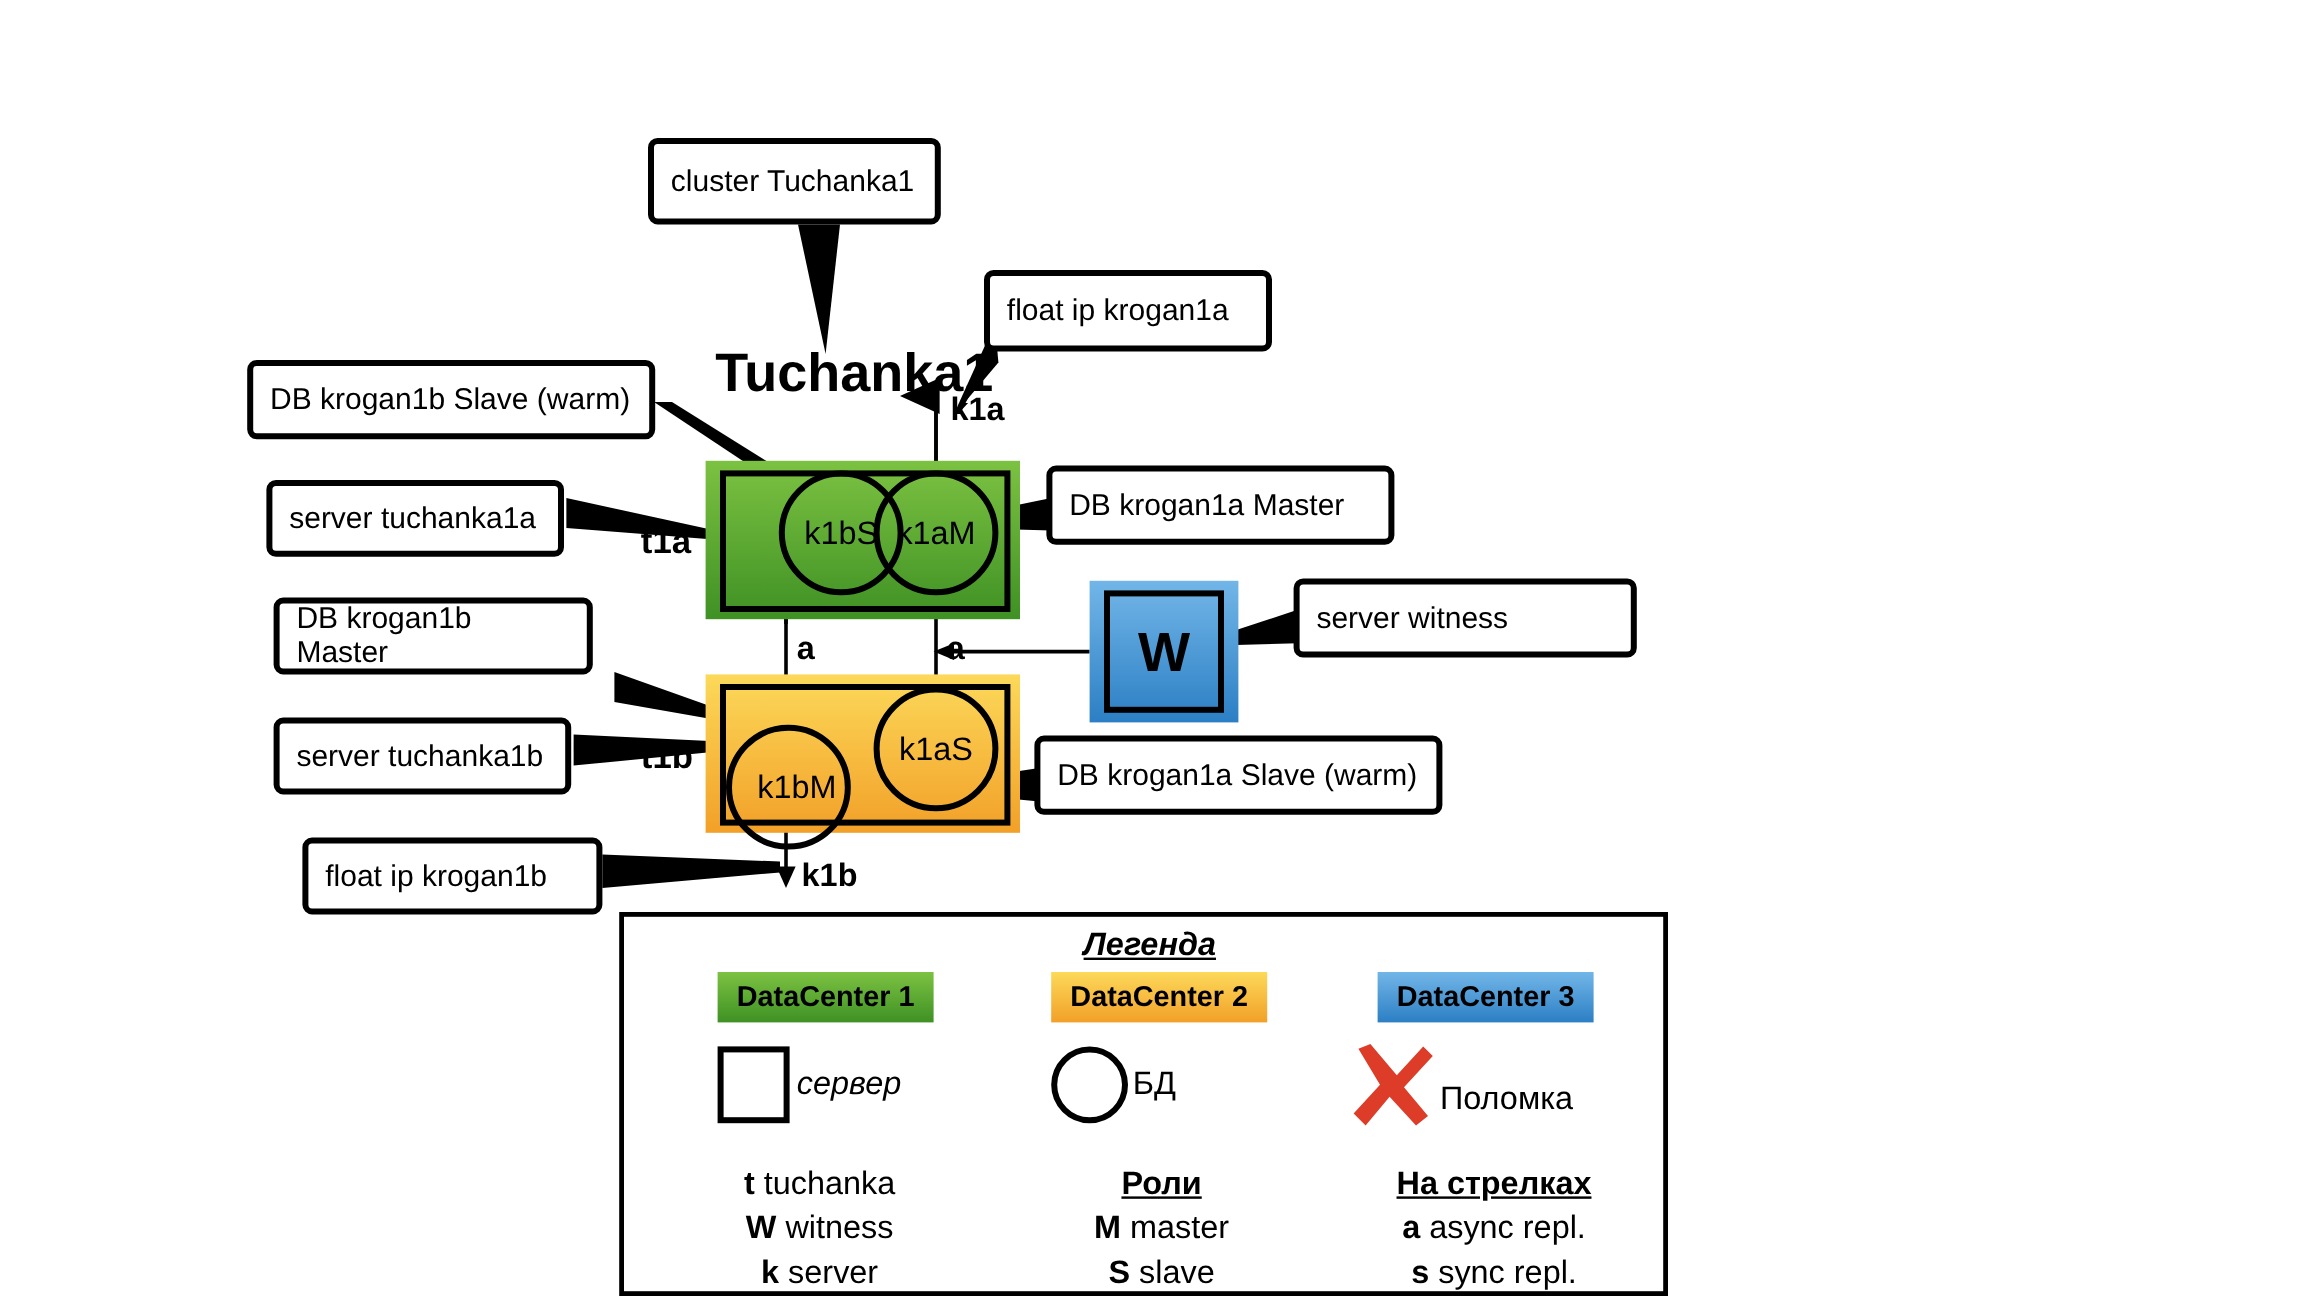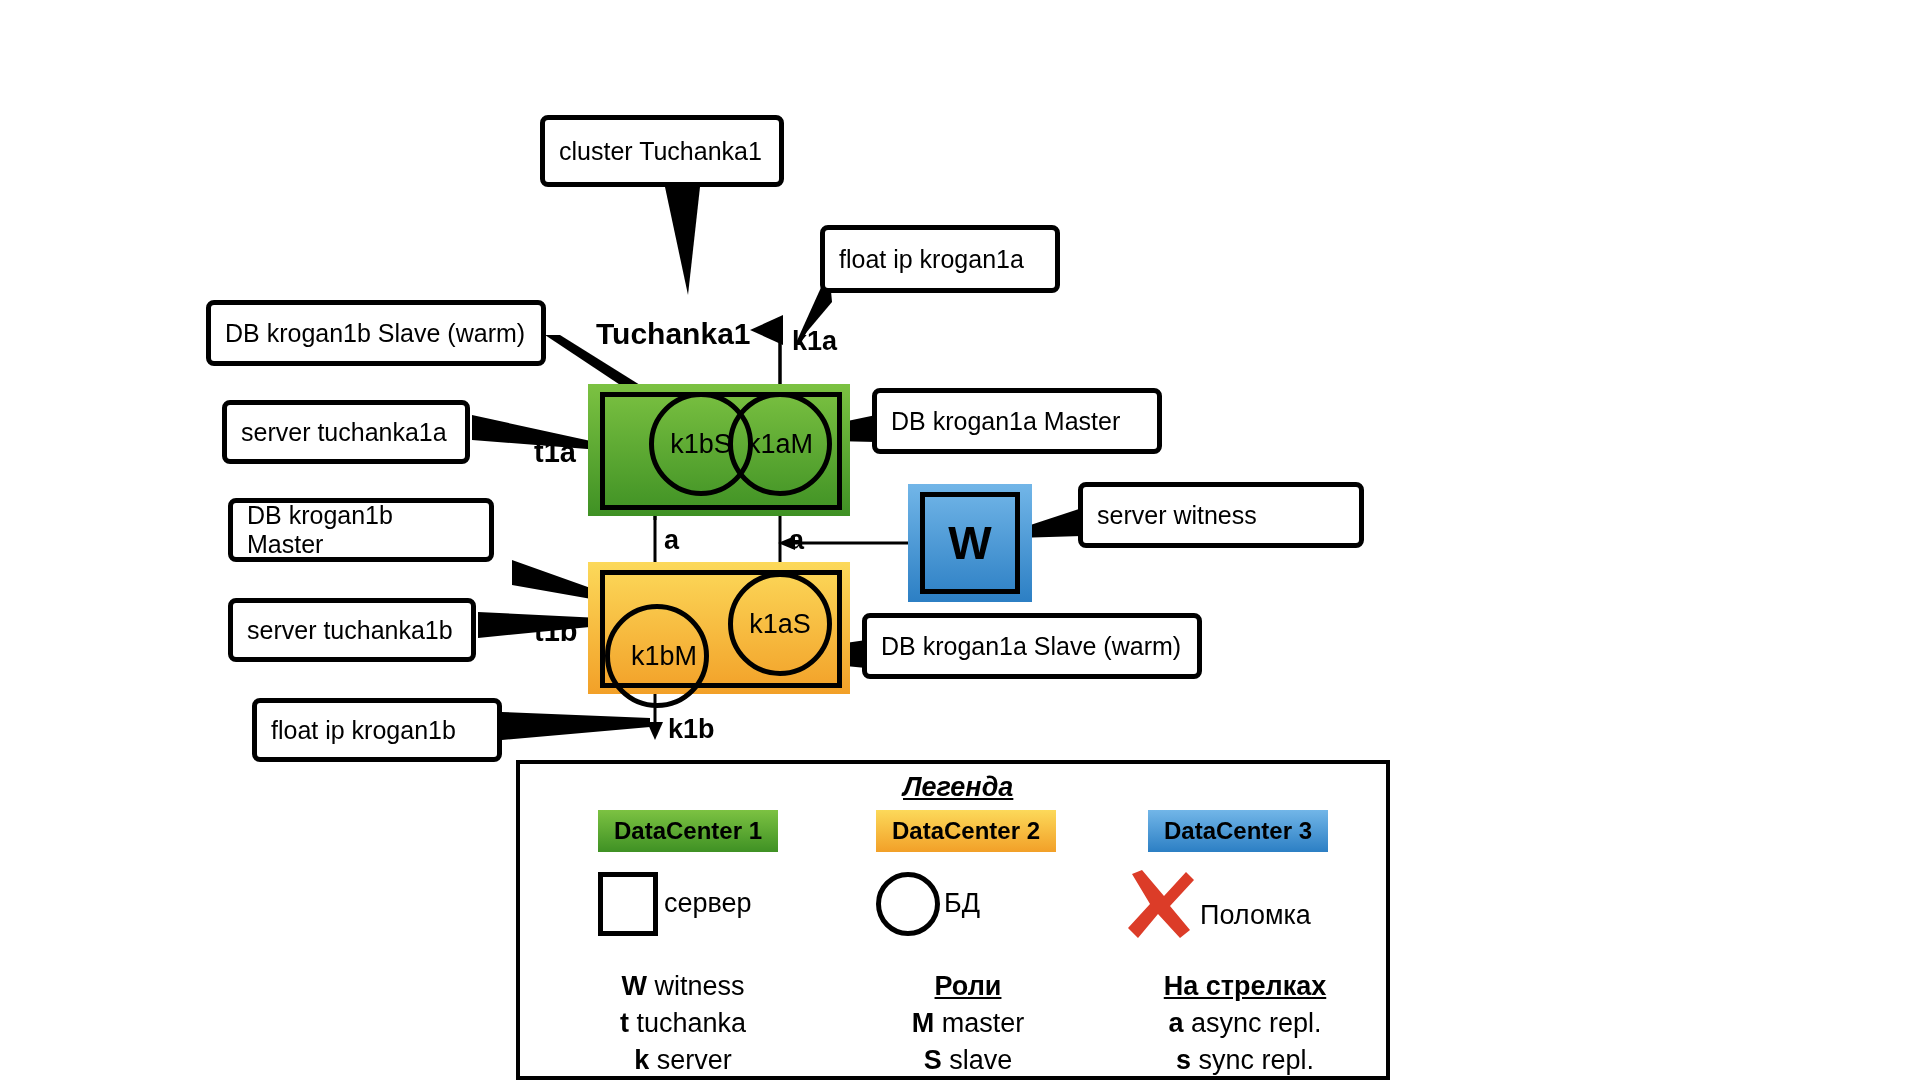--- a/index.html
+++ b/index.html
@@ -139,24 +139,23 @@
     font-size: 27px;
     line-height: 37px;
   }
   .leg-col .hdr {
     font-weight: bold;
     text-decoration: underline;
   }
   .leg-col b { font-weight: bold; }
   .cluster-name {
     position: absolute;
-    font-size: 30px;
+    font-size: 45px;
     font-weight: bold;
     z-index: 7;
-    margin-top: 32px;
   }
   .arrow-lbl {
     position: absolute;
     font-weight: bold;
     font-size: 27px;
     z-index: 7;
   }
 </style>
 </head>
 <body>
@@ -293,40 +292,40 @@
     <span>DataCenter 1</span>
   </div>
   <div class="swatch dc-yellow" style="left:876px; top:810px; width:180px; height:42px;">
     <span>DataCenter 2</span>
   </div>
   <div class="swatch dc-blue" style="left:1148px; top:810px; width:180px; height:42px;">
     <span>DataCenter 3</span>
   </div>
 
   <div class="legend-sq" style="left:598px; top:872px; width:60px; height:64px;"></div>
-  <div class="legend-lbl" style="left:664px; top:888px;">сервер</div>
+  <div class="legend-lbl" style="left:664px; top:888px;font-style:italic;">сервер</div>
 
   <div class="legend-circ" style="left:876px; top:872px; width:64px; height:64px;"></div>
   <div class="legend-lbl" style="left:944px; top:888px;">БД</div>
 
   <svg style="position:absolute; left:1124px; top:868px; width:72px; height:72px; z-index:9;" viewBox="0 0 72 72">
     <path d="M8,6 L18,2 L40,28 L62,4 L70,12 L46,38 L66,62 L56,70 L34,46 L14,70 L4,60 L26,36 Z" fill="#dc3c28"></path>
   </svg>
   <div class="legend-lbl" style="left:1200px; top:900px;">Поломка</div>
 
   <div class="leg-col" style="left:568px; top:968px; width:230px;">
     <div>
+      <b>t</b>
+      <span>tuchanka</span>
+    </div>
+    <div>
       <b>W</b>
       <span>witness</span>
     </div>
     <div>
-      <b>t</b>
-      <span>tuchanka</span>
-    </div>
-    <div>
       <b>k</b>
       <span>server</span>
     </div>
   </div>
 
   <div class="leg-col" style="left:858px; top:968px; width:220px;">
     <div class="hdr">Роли</div>
     <div>
       <b>M</b>
       <span>master</span>

